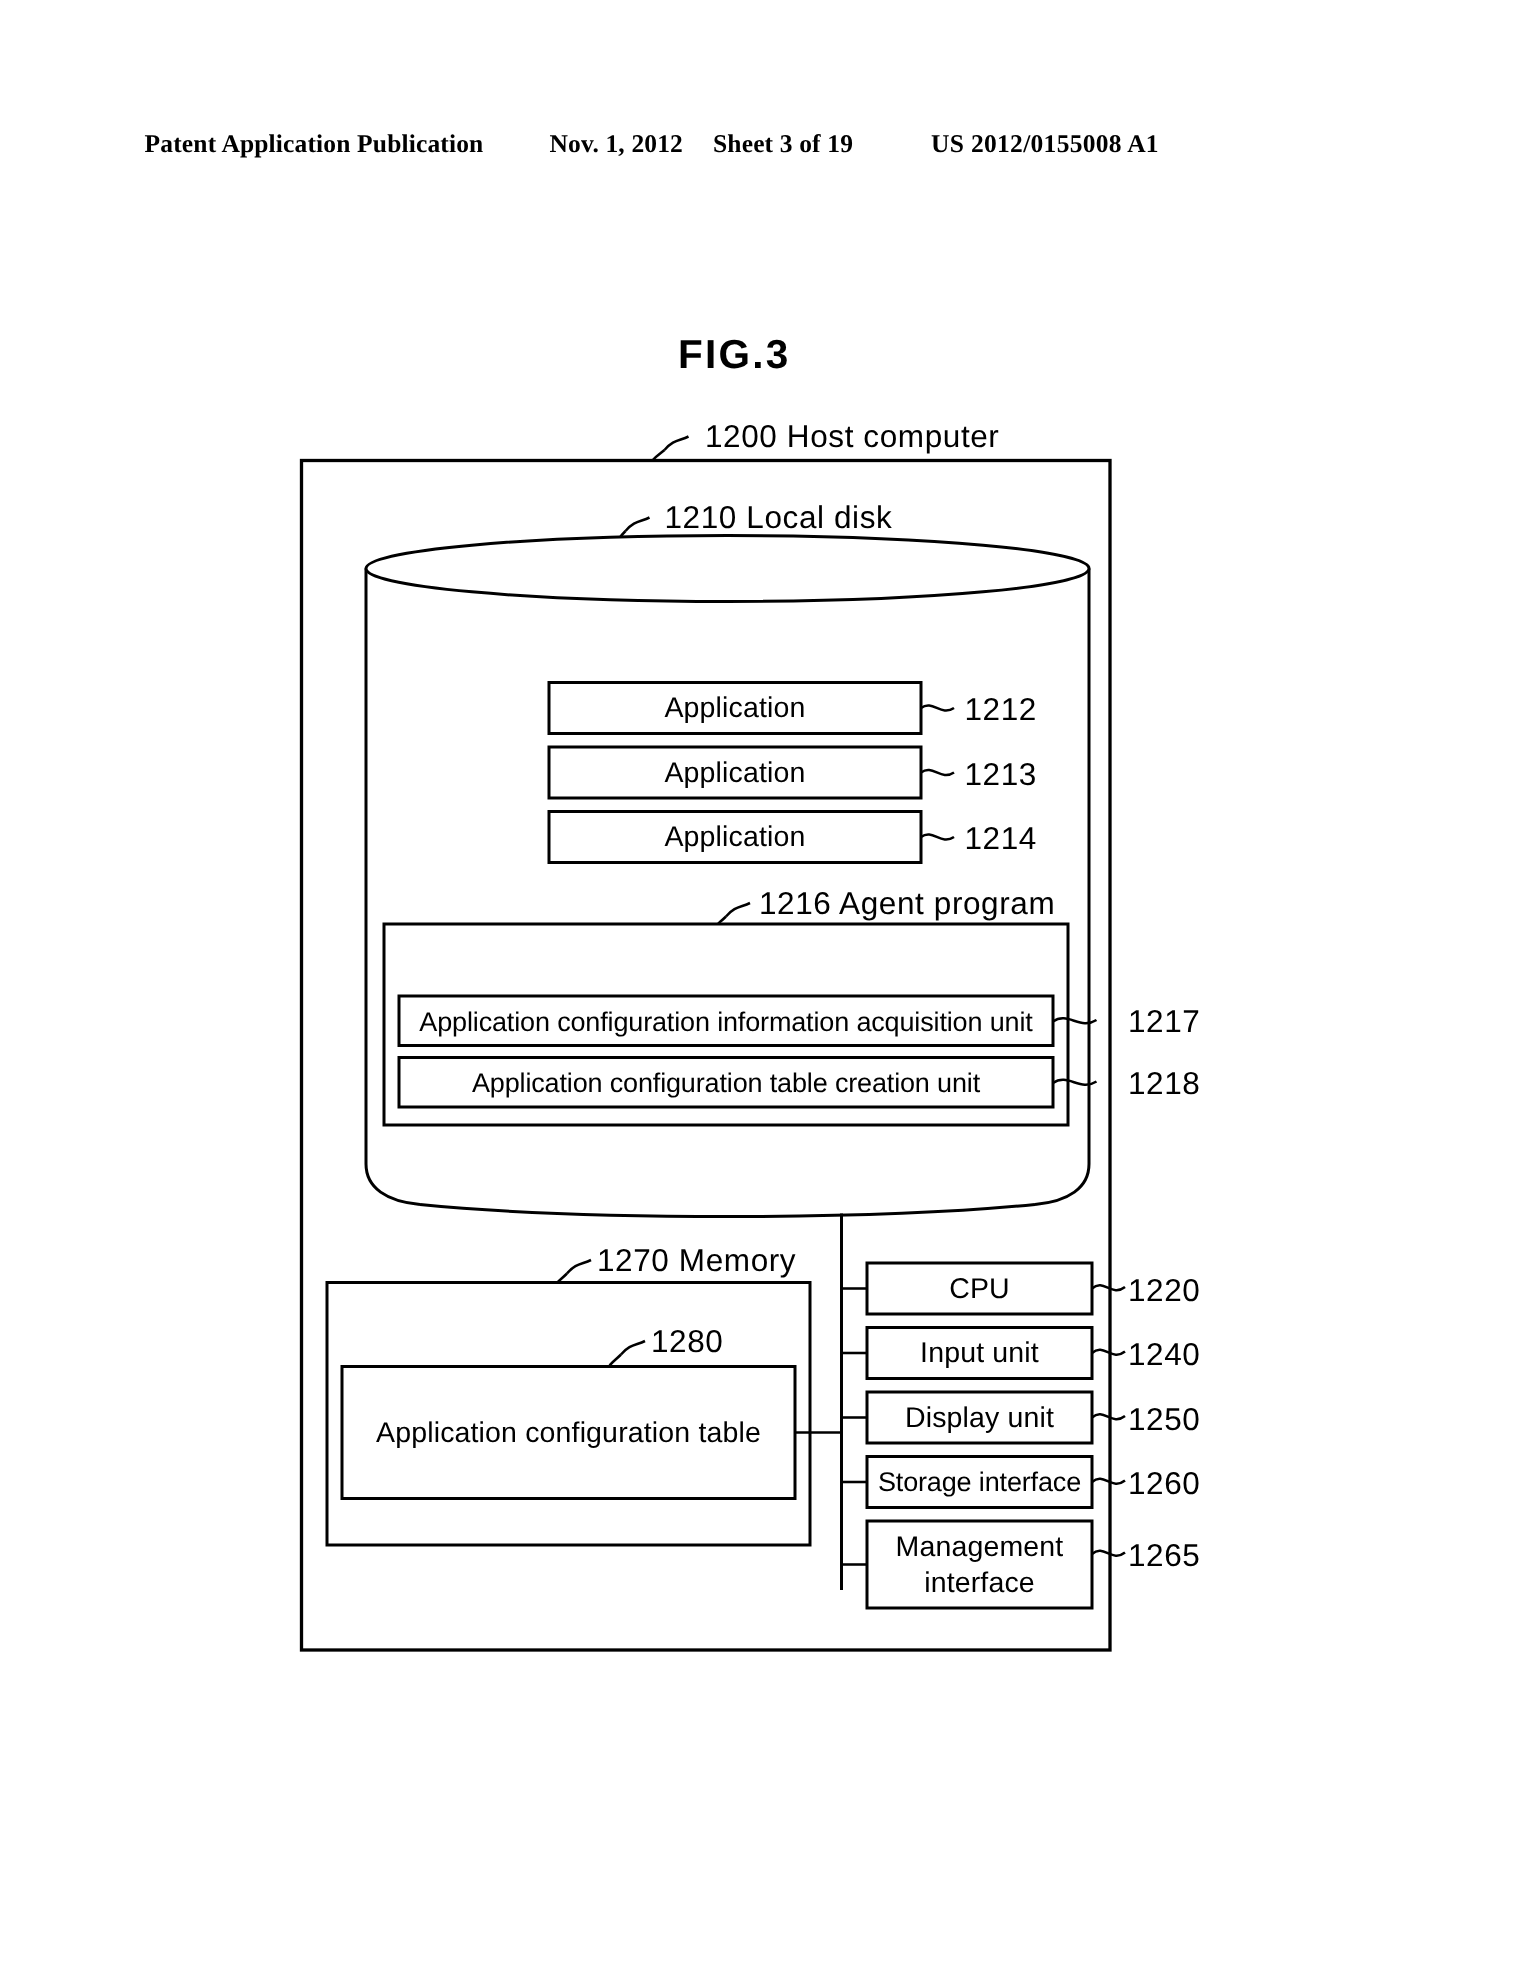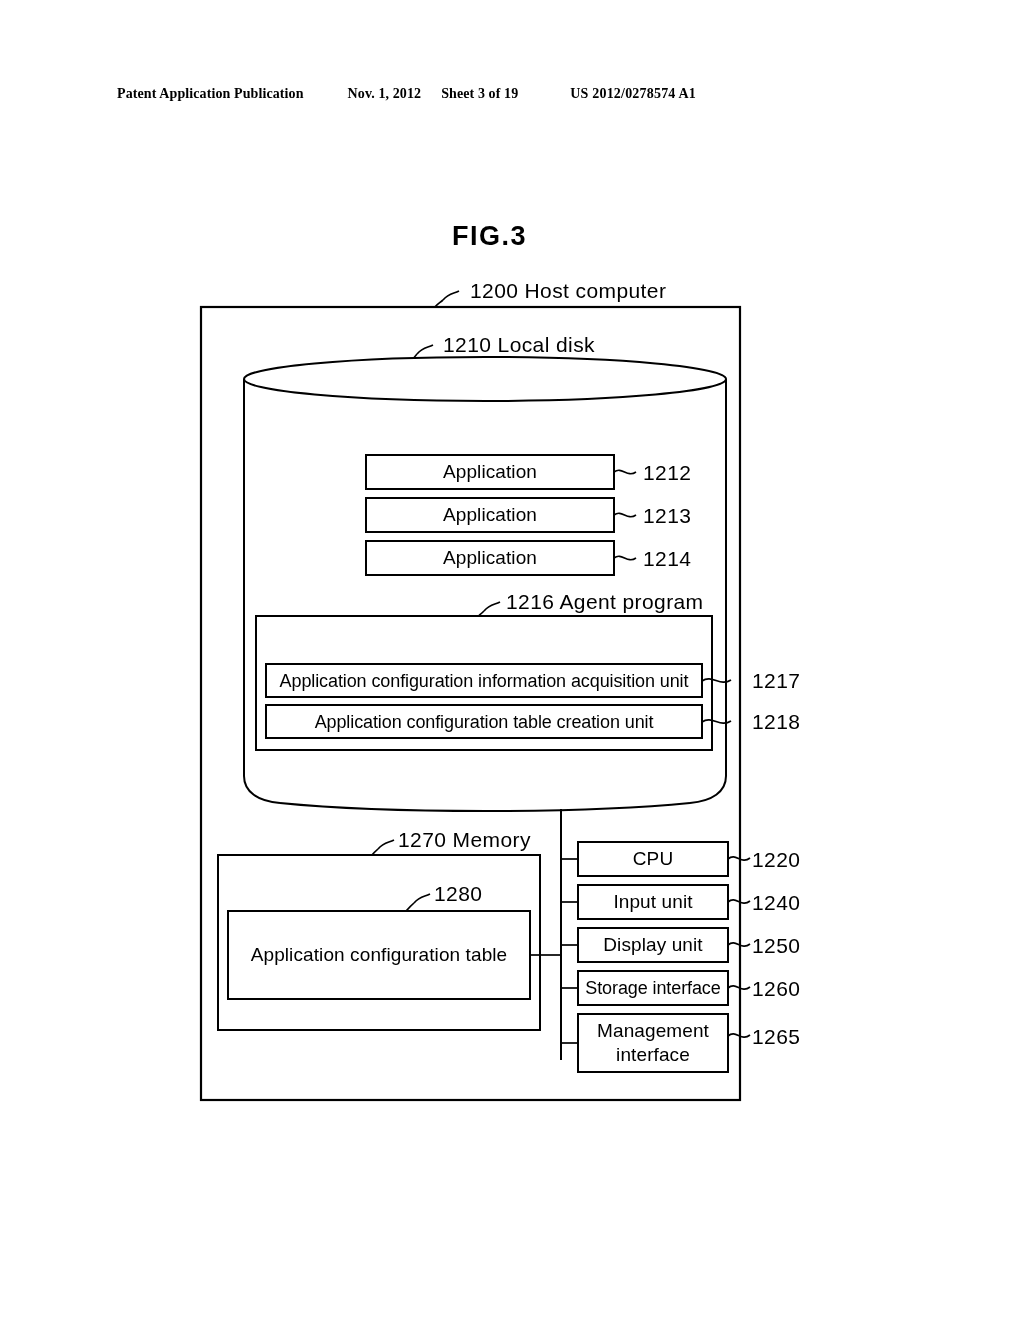--- a/index.html
+++ b/index.html
@@ -20,23 +20,24 @@
   .page-header {
     position: absolute;
     top: 86px;
     left: 0;
     width: 813px;
     display: flex;
     justify-content: center;
     align-items: baseline;
     font-family: "Liberation Serif", serif;
     font-weight: bold;
-    font-size: 14px;
+    font-size: 17px;
     letter-spacing: 0.1px;
     white-space: nowrap;
+    padding-left: 28px;
   }
   .page-header .hd-pub      { margin-right: 44px; }
   .page-header .hd-date     { margin-right: 20px; }
   .page-header .hd-sheet    { margin-right: 52px; }
   .page-header .hd-patno    { letter-spacing: 0.2px; }
 
   
   #figure {
     position: absolute;
     top: 0;
@@ -87,21 +88,21 @@
     stroke-width: 2.2;
   }
 </style>
 </head>
 <body>
 
 <div class="page-header">
   <span class="hd-pub">Patent Application Publication</span>
   <span class="hd-date">Nov. 1, 2012</span>
   <span class="hd-sheet">Sheet 3 of 19</span>
-  <span class="hd-patno">US 2012/0278574 A1</span>
+  <span class="hd-patno">US 2012/0155008 A1</span>
 </div>
 
 <svg id="figure" width="1024" height="1320" viewBox="0 0 1024 1320">
 
   <text class="fig-title" x="452" y="245">FIG.3</text>
 
   <text class="ref-label" x="470" y="298">1200 Host computer</text>
   <path class="ln-thin" d="M 443,300 C 449,293 453,294 459,291"></path>
   <path class="ln-thin" d="M 443,300 C 437,305 435,305 432,313"></path>
 

